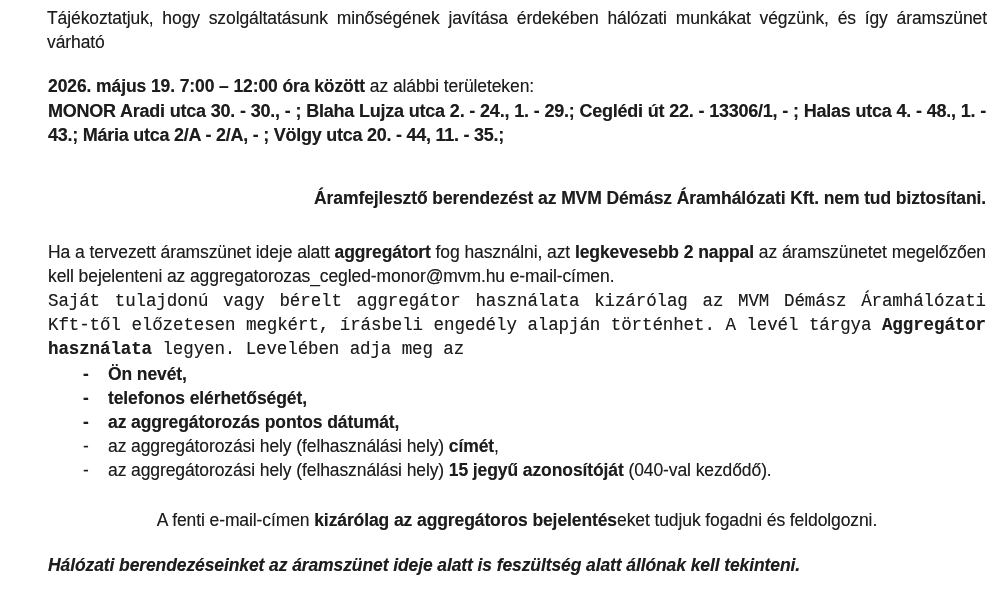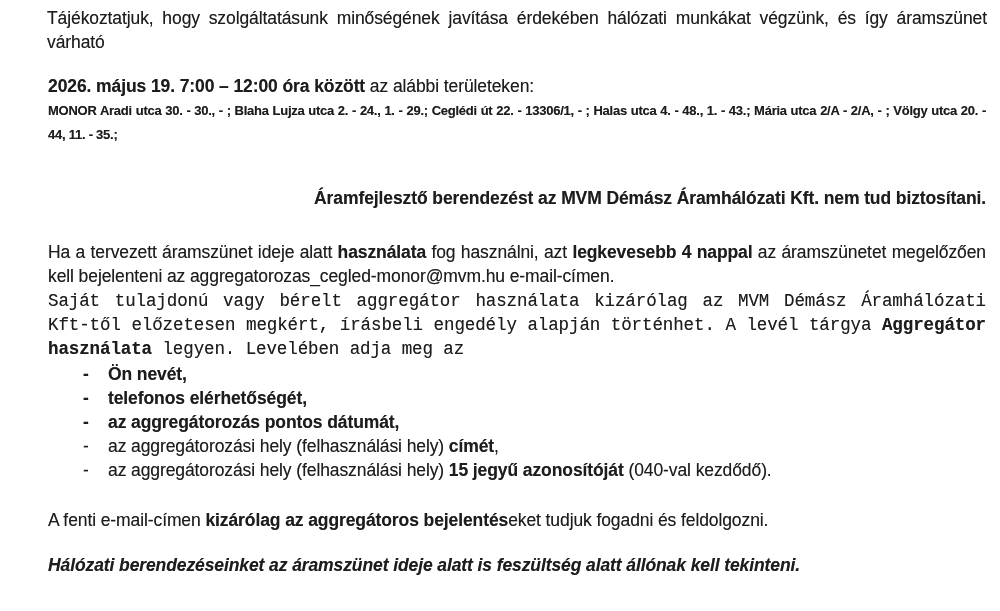--- a/index.html
+++ b/index.html
@@ -21,21 +21,21 @@
     text-shadow: 0 0 0.4px rgba(40,40,40,0.55);
     overflow: hidden;
   }
   .para { margin: 1px; }
   .justify { text-align: justify; }
   b, .bold { font-weight: 700; }
   .intro { margin: 0; }
   .schedule { margin-top: 20px; }
   .areas {
     font-weight: 700;
-    font-size: 13px;
+    font-size: 18px;
     letter-spacing: -0.25px;
   }
   .no-generator {
     margin-top: 39px;
     font-weight: 700;
     text-align: right;
   }
   .generator { margin-top: 30px; }
   .permission { margin-top: 0; font-family: Liberation Mono, monospace; }
   ul.req-list {
@@ -47,42 +47,42 @@
     display: flex;
     align-items: flex-start;
   }
   ul.req-list .marker {
     display: inline-block;
     margin-left: 36px;
     width: 25px;
     flex: 0 0 25px;
   }
   ul.req-list li.li-bold { font-weight: 700; }
-  .email-only { margin-top: 26px; }
+  .email-only { margin-top: 26px; text-align: center; }
   .closing {
     margin-top: 21px;
     font-weight: 700;
     font-style: italic;
   }
 </style>
 </head>
 <body>
 
 <div class="page">
 
   <p class="para intro justify">Tájékoztatjuk, hogy szolgáltatásunk minőségének javítása érdekében hálózati munkákat végzünk, és így áramszünet várható</p>
 
   <div class="schedule">
     <div class="para"><b>2026. május 19. 7:00 – 12:00 óra között</b><span> az alábbi területeken:</span></div>
     <div class="para areas justify">MONOR Aradi utca 30. - 30., - ; Blaha Lujza utca 2. - 24., 1. - 29.; Ceglédi út 22. - 13306/1, - ; Halas utca 4. - 48., 1. - 43.; Mária utca 2/A - 2/A, - ; Völgy utca 20. - 44, 11. - 35.;</div>
   </div>
 
   <p class="para no-generator">Áramfejlesztő berendezést az MVM Démász Áramhálózati Kft. nem tud biztosítani.</p>
 
-  <p class="para generator justify"><span>Ha a tervezett áramszünet ideje alatt </span><b>használata</b><span> fog használni, azt </span><b>legkevesebb 4 nappal</b><span> az áramszünetet megelőzően kell bejelenteni az </span><span>aggregatorozas_cegled-monor@mvm.hu</span><span> e-mail-címen.</span></p>
+  <p class="para generator justify"><span>Ha a tervezett áramszünet ideje alatt </span><b>aggregátort</b><span> fog használni, azt </span><b>legkevesebb 2 nappal</b><span> az áramszünetet megelőzően kell bejelenteni az </span><span>aggregatorozas_cegled-monor@mvm.hu</span><span> e-mail-címen.</span></p>
 
   <p class="para permission justify"><span>Saját tulajdonú vagy bérelt aggregátor használata kizárólag az MVM Démász Áramhálózati Kft-től előzetesen megkért, írásbeli engedély alapján történhet. A levél tárgya </span><b>Aggregátor használata</b><span> legyen. Levelében adja meg az</span></p>
 
   <ul class="req-list">
     <li class="li-bold">
       <span class="marker">-</span>
       <span class="li-text"><span></span><b>Ön nevét,</b><span></span></span>
     </li>
     <li class="li-bold">
       <span class="marker">-</span>

